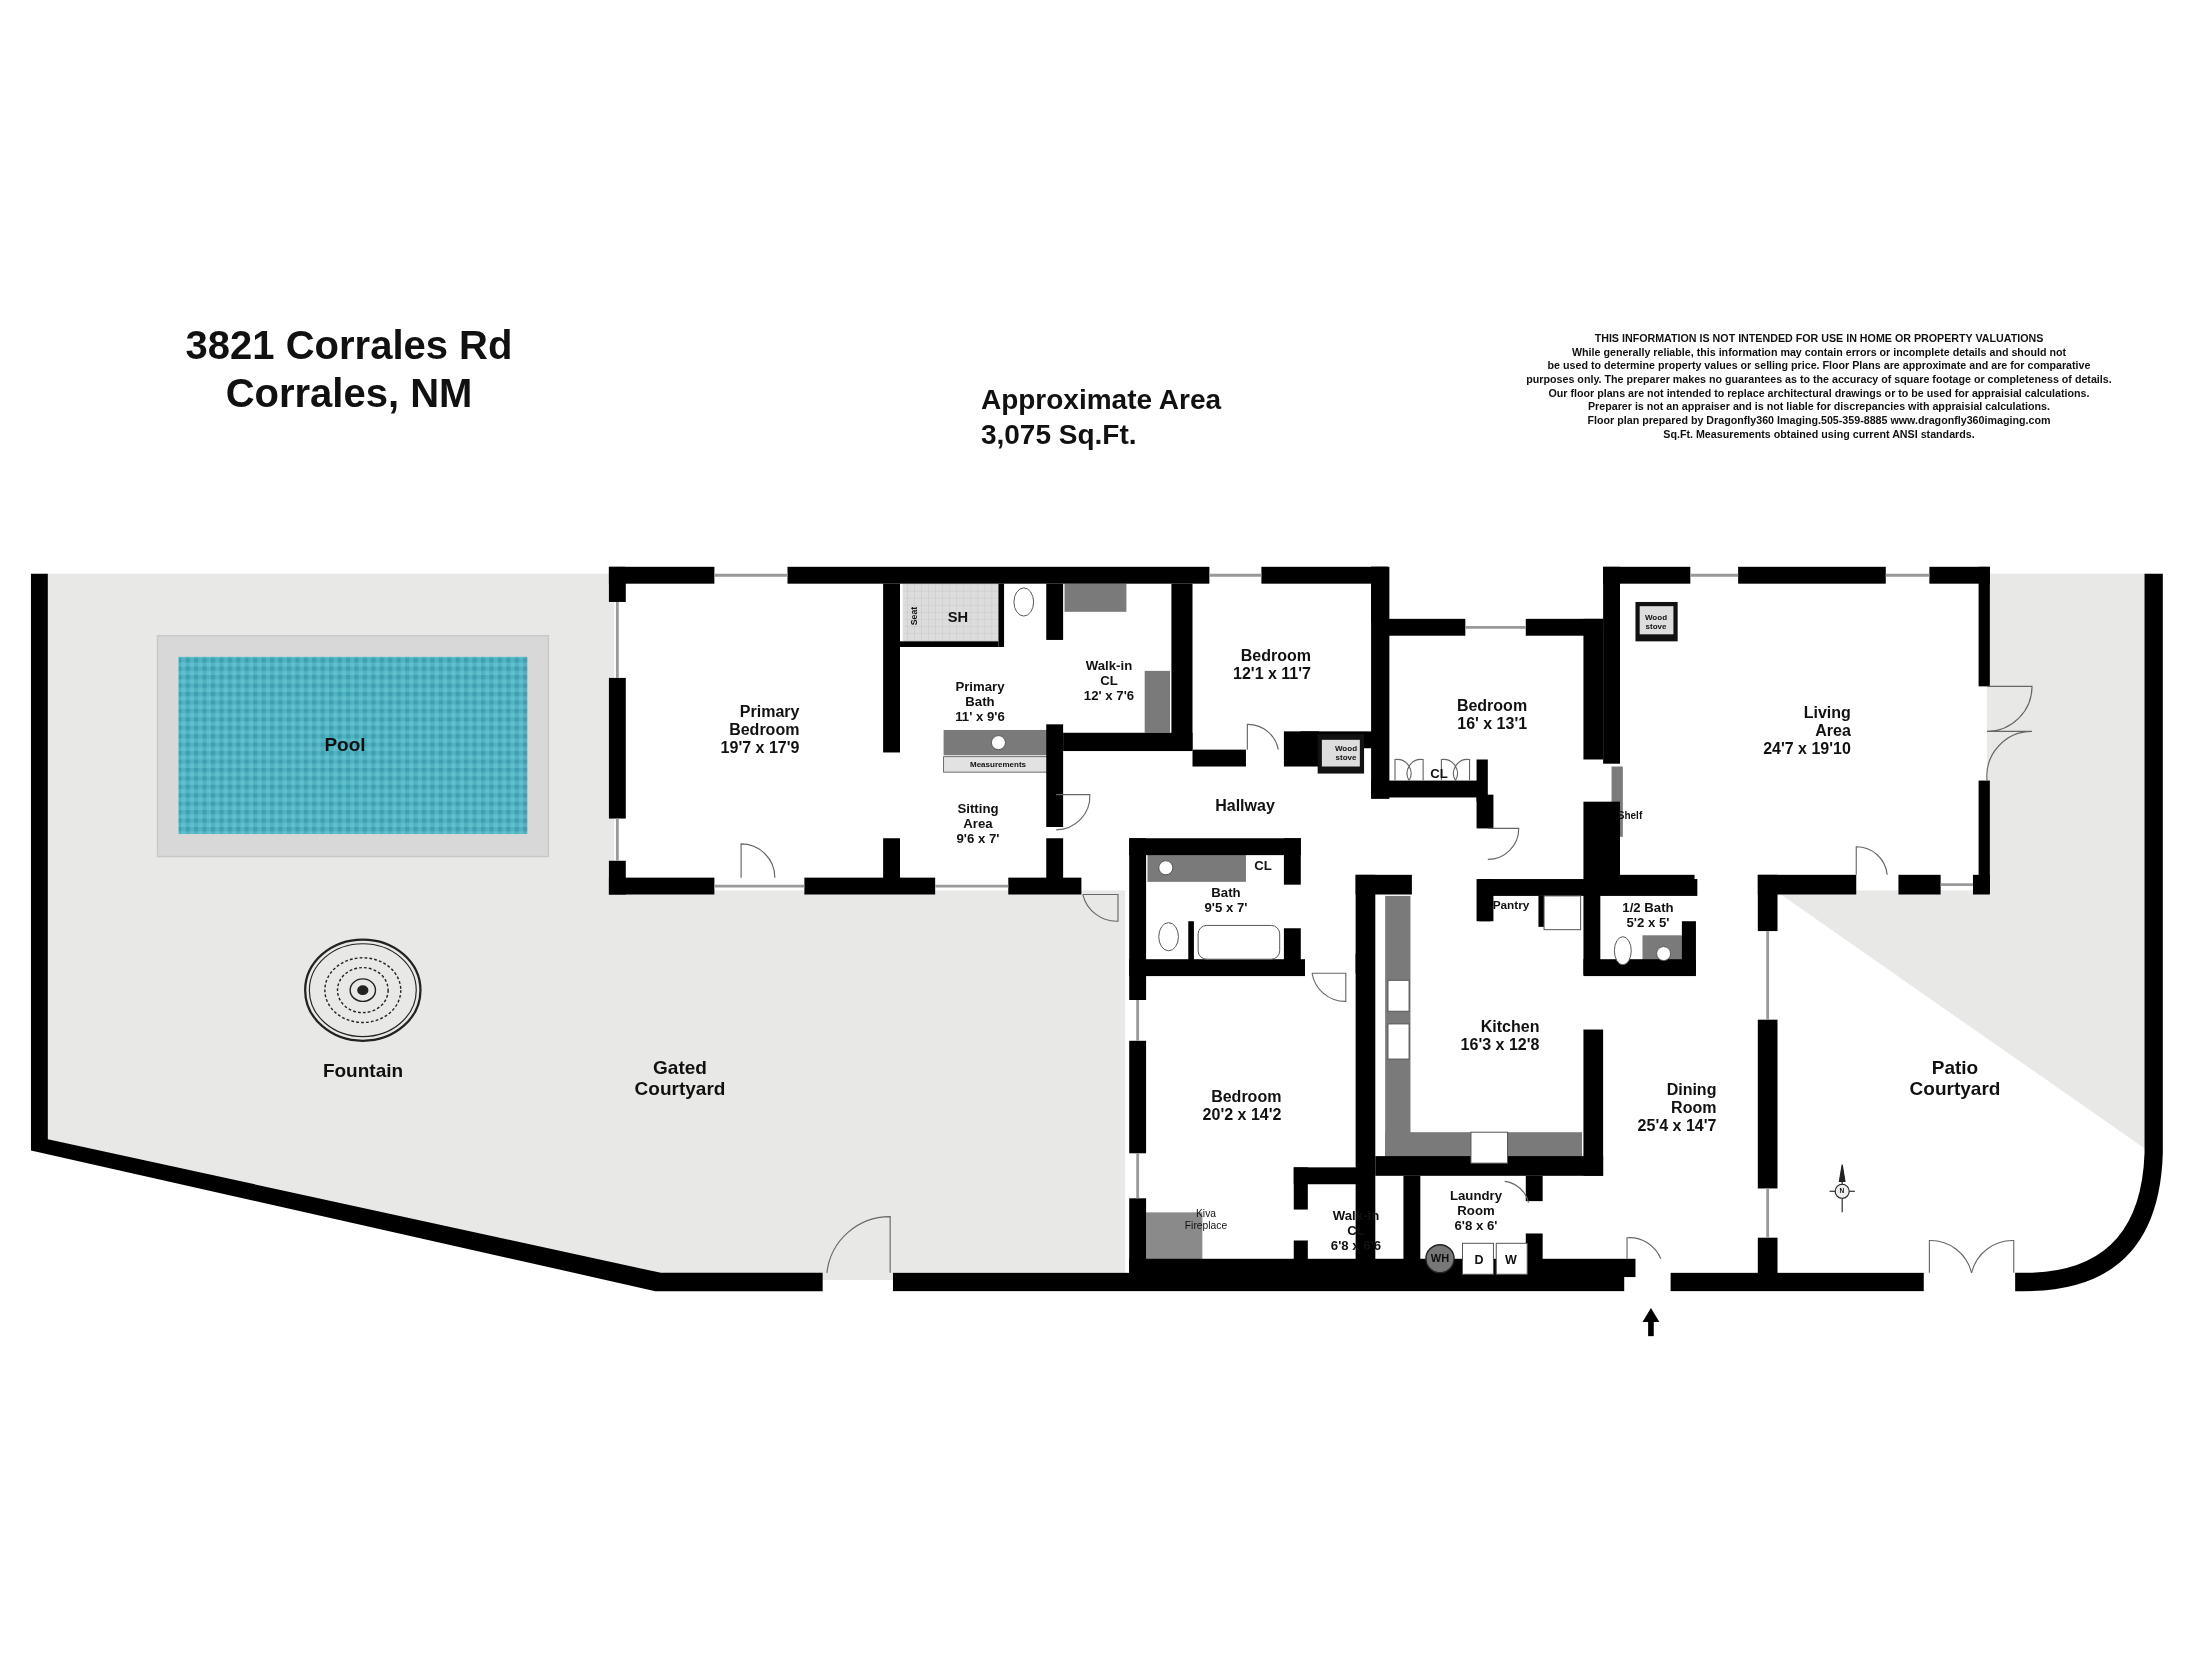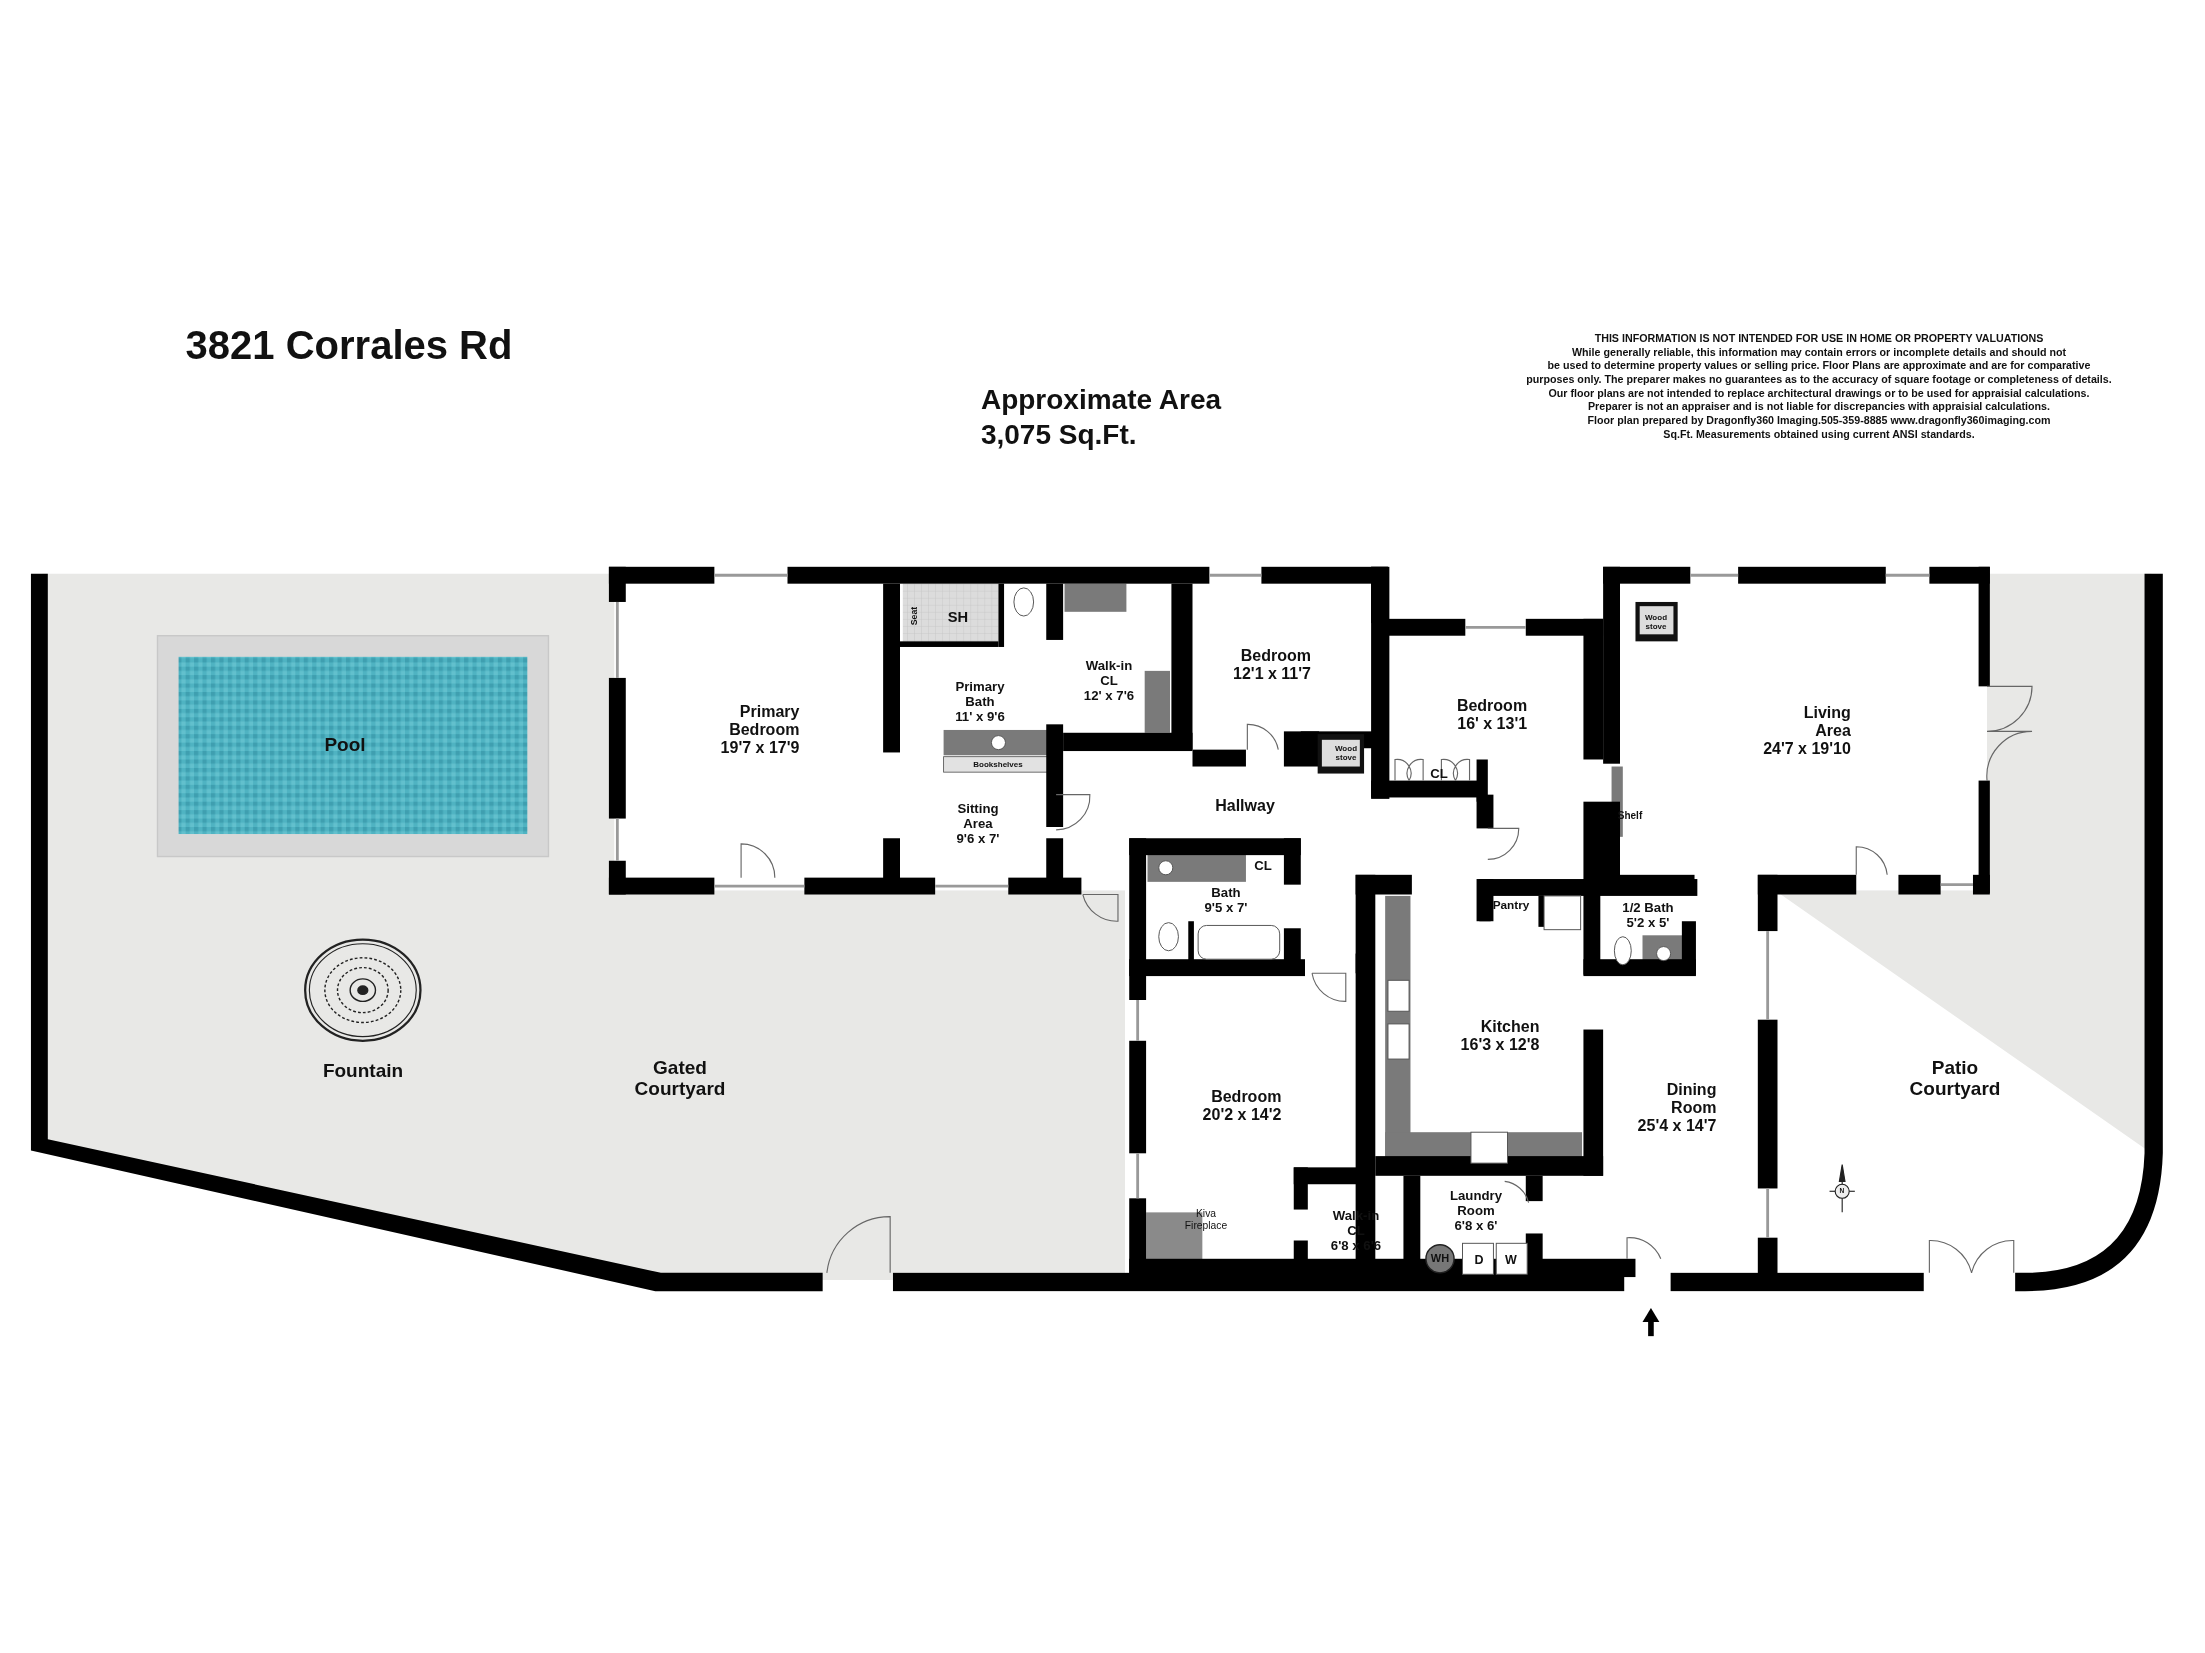--- a/index.html
+++ b/index.html
@@ -14,20 +14,21 @@
   .title { position:absolute; left:349px; top:321px; transform:translateX(-50%); text-align:center; font-weight:bold; font-size:40px; line-height:1.2; }
   .area { position:absolute; left:1101px; top:382px; transform:translateX(-50%); text-align:left; font-weight:bold; font-size:28px; line-height:1.25; }
   .disclaimer { position:absolute; left:1819px; top:332px; transform:translateX(-50%); text-align:center; font-weight:bold; font-size:10.7px; line-height:1.28; white-space:nowrap; }
   .disclaimer span { display:block; }
 </style>
 </head>
 <body>
 
 <div class="title">
   <div>3821 Corrales Rd</div>
+  <div>Corrales, NM</div>
 </div>
 <div class="area">
   <div>Approximate Area</div>
   <div>3,075 Sq.Ft.</div>
 </div>
 <div class="disclaimer">
   <span>THIS INFORMATION IS NOT INTENDED FOR USE IN HOME OR PROPERTY VALUATIONS</span>
   <span>While generally reliable, this information may contain errors or incomplete details and should not</span>
   <span>be used to determine property values or selling price. Floor Plans are approximate and are for comparative</span>
   <span>purposes only. The preparer makes no guarantees as to the accuracy of square footage or completeness of details.</span>
@@ -318,21 +319,21 @@
   <span>6'8 x 6'6</span>
 </div>
 <div class="lbl room-sm" style="left:1476px;top:1211px;">
   <span>Laundry</span>
   <span>Room</span>
   <span>6'8 x 6'</span>
 </div>
 
 <div class="lbl tiny" style="left:958px;top:617px;font-size:14.7px;">SH</div>
 <div class="lbl tiny" style="left:915px;top:616px;transform:translate(-50%,-50%) rotate(-90deg);font-size:8.8px;">Seat</div>
-<div class="lbl tiny" style="left:998px;top:765px;font-size:8px;">Bookshelves</div>
+<div class="lbl tiny" style="left:998px;top:765px;font-size:8px;">Measurements</div>
 <div class="lbl room-sm" style="left:1439px;top:774px;">CL</div>
 <div class="lbl room-sm" style="left:1263px;top:866px;">CL</div>
 <div class="lbl tiny" style="left:1346px;top:754px;font-size:8px;">
   <span>Wood</span>
     <span>stove</span>
 </div>
 <div class="lbl tiny" style="left:1656px;top:623px;font-size:8px;">
   <span>Wood</span>
     <span>stove</span>
 </div>

